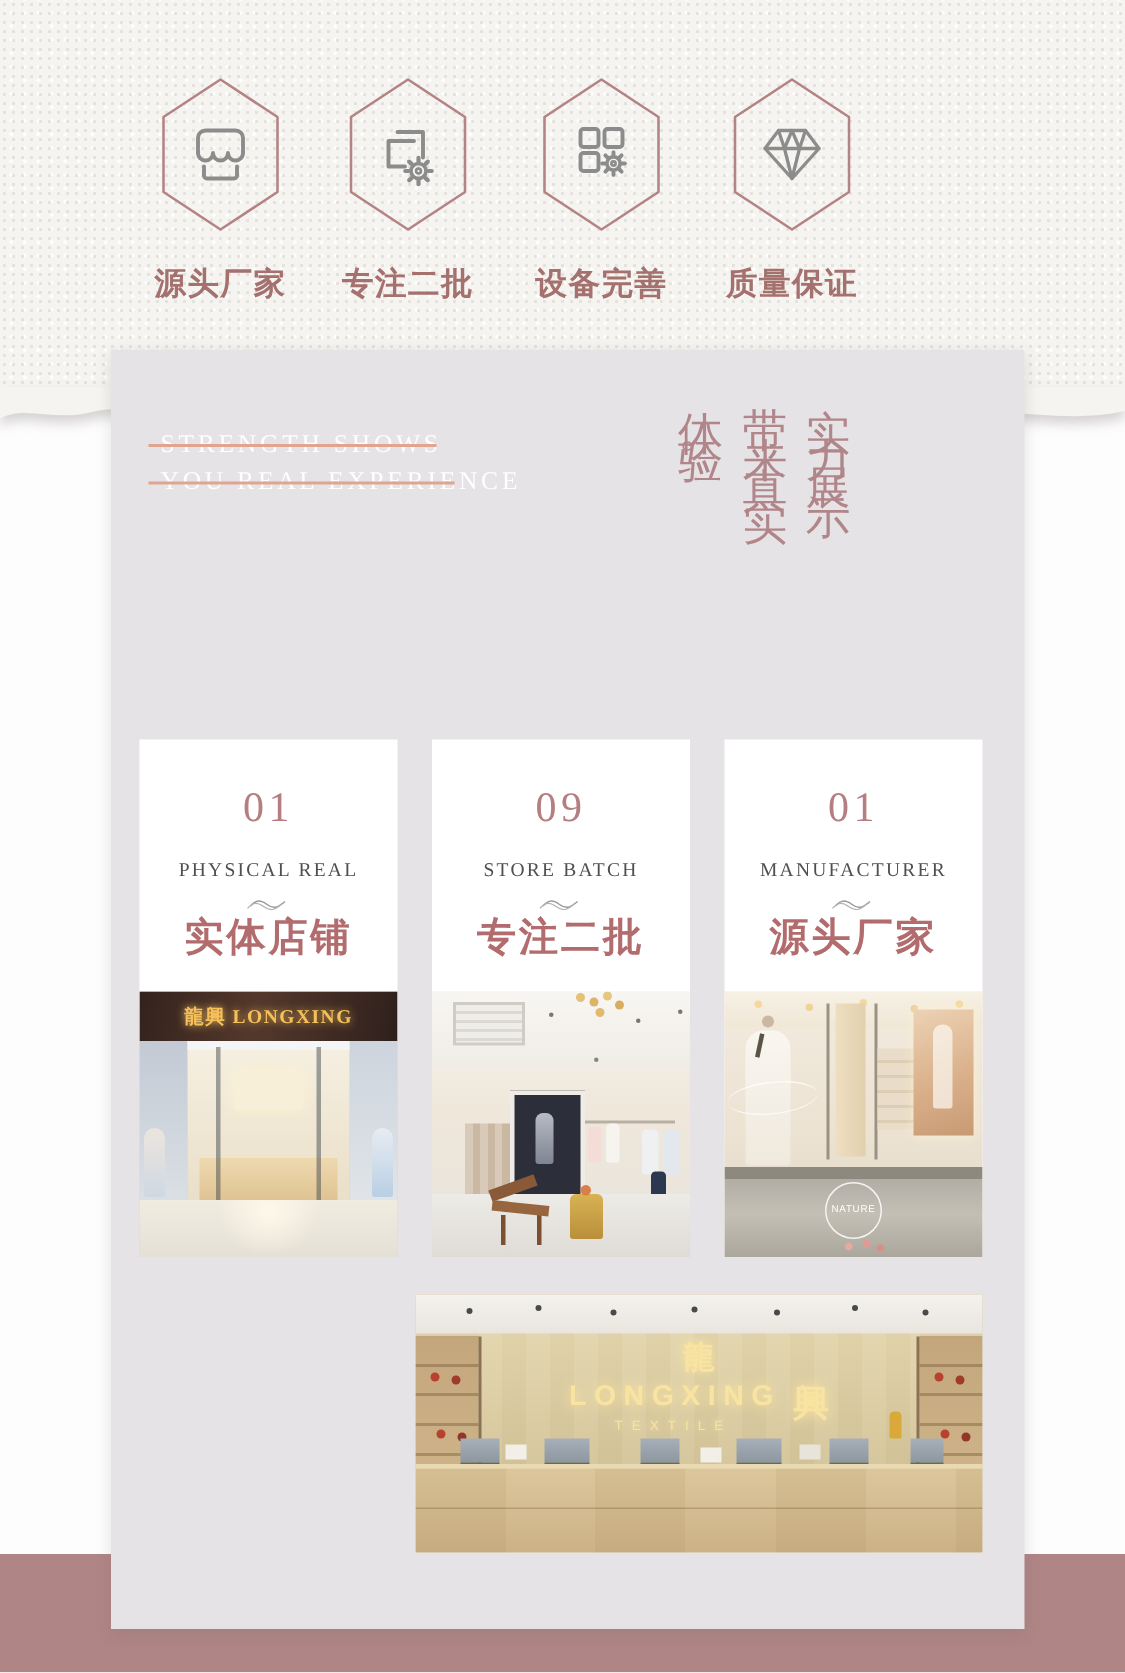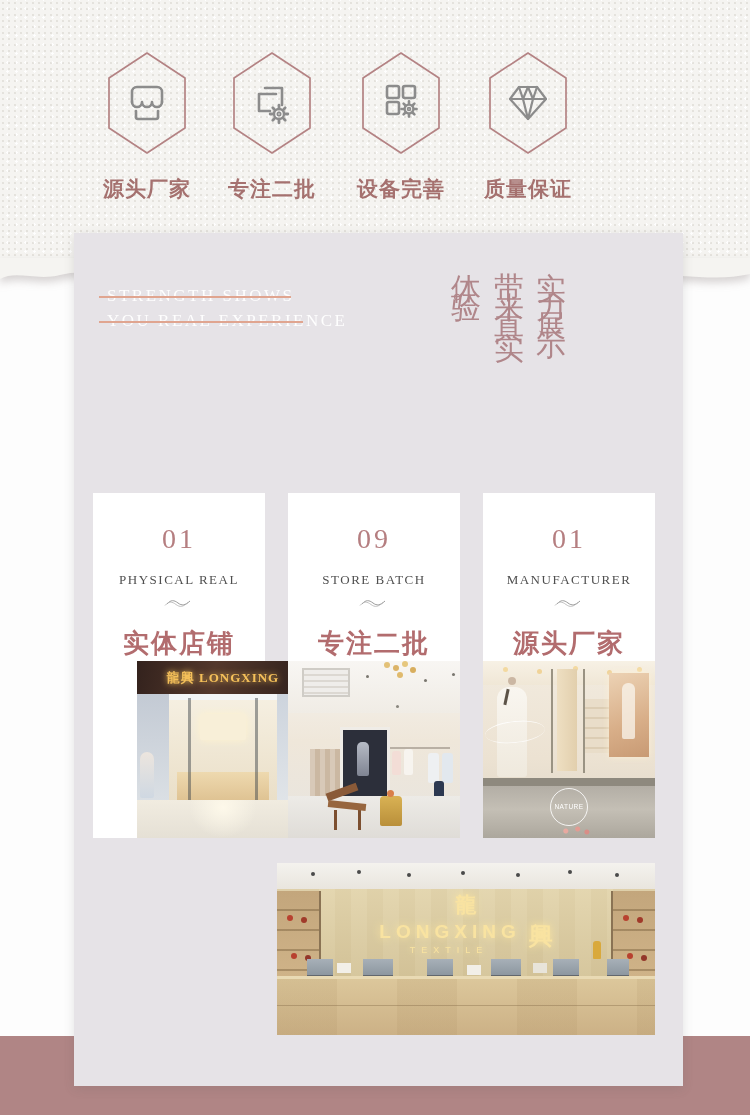--- a/index.html
+++ b/index.html
@@ -37,31 +37,31 @@
   .vc-right{left:462px;top:15px;}
   .vc-mid{left:420px;top:15px;}
   .vc-left{left:377px;top:17px;}
 
   
   .card{position:absolute;top:493px;width:172px;height:345px;background:#fff;text-align:center;}
   .c1{left:93px}.c2{left:288px}.c3{left:483px}
   .card-number{margin:0;padding-top:24px;font-size:28px;letter-spacing:3px;color:#b57e80;line-height:44px;}
   .card-en{margin-top:11px;font-size:13px;letter-spacing:1.5px;color:#4f4f4f;white-space:nowrap;}
   .sq{display:block;margin:9px auto 0 auto;}
-  .card-cn{margin-top:19px;font-size:26px;font-weight:bold;color:#b26c6e;letter-spacing:2px;}
+  .card-cn{margin-top:0;font-size:26px;font-weight:bold;color:#b26c6e;letter-spacing:2px;}
   .photo{position:absolute;left:0;bottom:0;width:172px;height:177px;overflow:hidden;}
 
   .card4-box{position:absolute;left:93px;top:863px;width:184px;height:172px;background:#fff;text-align:center;}
   .card4-box .card-number{padding-top:18px;font-size:38px;}
   .card4-box .card-en{font-size:12.5px;}
   .card4-box .card-cn{font-size:25px;}
   .photo4{position:absolute;left:277px;top:863px;width:378px;height:172px;overflow:hidden;background:#decfa9;}
 
   
-  .p1{background:#f0abfc;margin-left:44px;}
+  .p1{background:#f0abfc;}
   .p1-sign{position:absolute;top:0;left:0;right:0;height:33px;
     background:linear-gradient(100deg,#33221d,#54382c 45%,#2f201c);
     color:#f5c05a;font-size:13px;font-weight:bold;line-height:33px;text-align:center;
     letter-spacing:1px;white-space:nowrap;text-shadow:0 0 6px rgba(255,205,95,0.9);}
   .p1-wl,.p1-wr{position:absolute;top:33px;bottom:38px;width:32px;background:linear-gradient(#c3cad4,#dadfe4);}
   .p1-wl{left:0}.p1-wr{right:0;background:linear-gradient(#cdd4dd,#e0e4e8);}
   .p1-int{position:absolute;left:32px;right:32px;top:33px;bottom:38px;background:linear-gradient(#f6f0e2,#eadfc8);}
   .p1-int::before{content:"";position:absolute;top:0;left:0;right:0;height:6px;background:#f3f5f6;}
   .p1-innersign{position:absolute;left:50%;top:20px;transform:translateX(-50%);width:46px;height:26px;
     background:#f8efd8;border-radius:2px;box-shadow:0 0 9px #fff3cf;}

